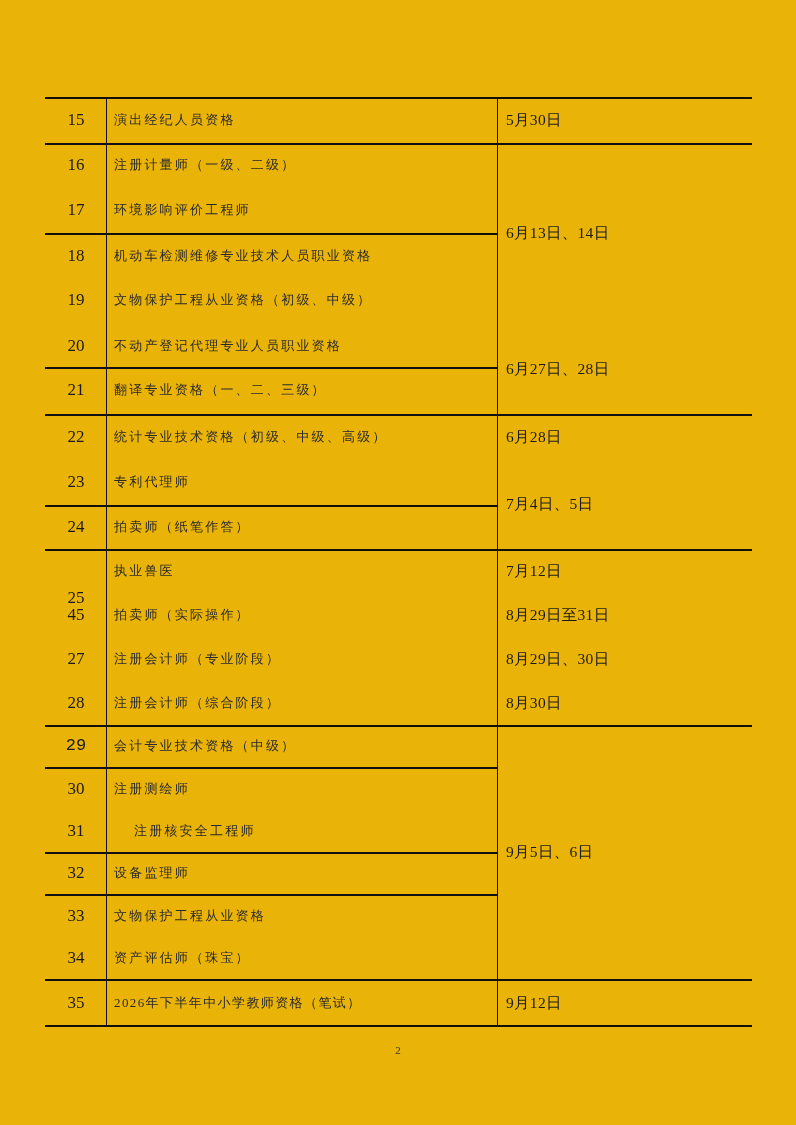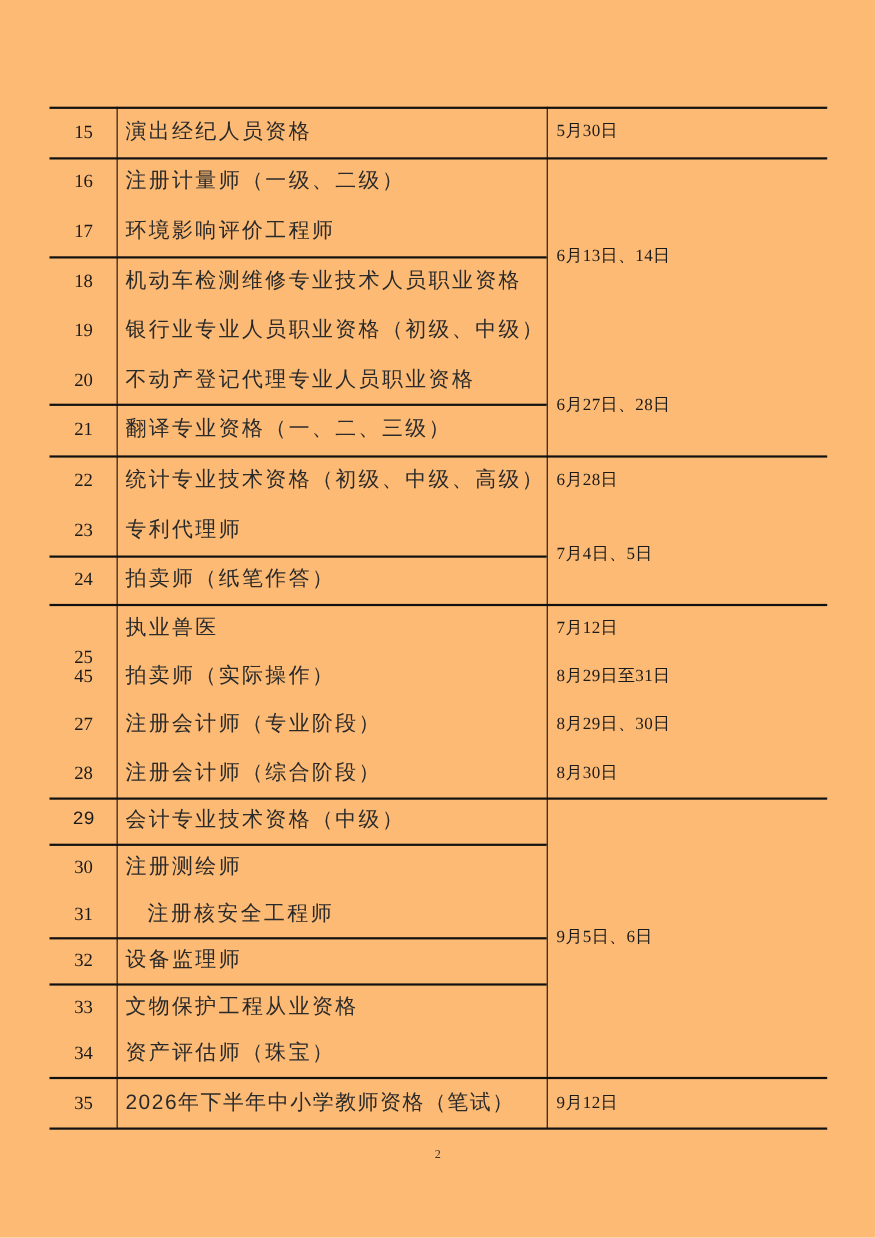--- a/index.html
+++ b/index.html
@@ -1,26 +1,26 @@
 <!DOCTYPE html>
 <html><head>
 <meta charset="utf-8">
 <style>
   html, body { margin: 0; padding: 0; background: #ffffff; }
   body { width: 796px; height: 1125px; position: relative; overflow: hidden;
          font-family: "DejaVu Serif", "Liberation Serif", serif; color: #1a1a1a; }
-  .page { position: absolute; left: 0; top: 0; width: 796px; height: 1125px; background: #fdba74; }
+  .page { position: absolute; left: 0; top: 0; width: 796px; height: 1125px; background: #eab308; }
   .hline { position: absolute; height: 1.5px; background: #111; }
   .vline { position: absolute; width: 1.2px; background: #111; }
   .num { position: absolute; left: 46px; width: 60px; text-align: center;
          font-family: "Liberation Serif", "DejaVu Serif", serif; font-size: 17px;
          line-height: 20px; transform: translateY(-10px); color: #1a1a1a; }
-  .name { position: absolute; left: 114px; font-size: 19px; line-height: 20px;
+  .name { position: absolute; left: 114px; font-size: 13px; line-height: 20px;
           transform: translateY(-10px); letter-spacing: 2.2px; color: #2a2a2a;
-          font-family: Liberation Sans, sans-serif; font-weight: 300; white-space: nowrap; }
+          font-family: Liberation Serif, serif; font-weight: 300; white-space: nowrap; }
   .date { position: absolute; left: 506px; font-size: 15.5px; line-height: 20px;
           transform: translateY(-10px); color: #1a1a1a; white-space: nowrap;
           font-family: "Liberation Serif", "DejaVu Serif", serif; letter-spacing: 0.3px; }
   .pagenum { position: absolute; top: 1044px; left: 0; width: 796px; text-align: center;
              font-size: 11px; font-family: "Liberation Serif", serif; color: #333; }
 </style>
 </head>
 <body>
 
 <div class="page">
@@ -63,21 +63,21 @@
     <div class="num" style="top:831px;">31</div>
     <div class="num" style="top:873px;">32</div>
     <div class="num" style="top:916px;">33</div>
     <div class="num" style="top:958px;">34</div>
     <div class="num" style="top:1003px;">35</div>
 
     <div class="name" style="top:120px;">演出经纪人员资格</div>
     <div class="name" style="top:165px;">注册计量师（一级、二级）</div>
     <div class="name" style="top:210px;">环境影响评价工程师</div>
     <div class="name" style="top:256px;">机动车检测维修专业技术人员职业资格</div>
-    <div class="name" style="top:300px;">银行业专业人员职业资格（初级、中级）</div>
+    <div class="name" style="top:300px;">文物保护工程从业资格（初级、中级）</div>
     <div class="name" style="top:346px;">不动产登记代理专业人员职业资格</div>
     <div class="name" style="top:390px;">翻译专业资格（一、二、三级）</div>
     <div class="name" style="top:437px;">统计专业技术资格（初级、中级、高级）</div>
     <div class="name" style="top:482px;">专利代理师</div>
     <div class="name" style="top:527px;">拍卖师（纸笔作答）</div>
     <div class="name" style="top:571px;">执业兽医</div>
     <div class="name" style="top:615px;">拍卖师（实际操作）</div>
     <div class="name" style="top:659px;">注册会计师（专业阶段）</div>
     <div class="name" style="top:703px;">注册会计师（综合阶段）</div>
     <div class="name" style="top:746px;">会计专业技术资格（中级）</div>

